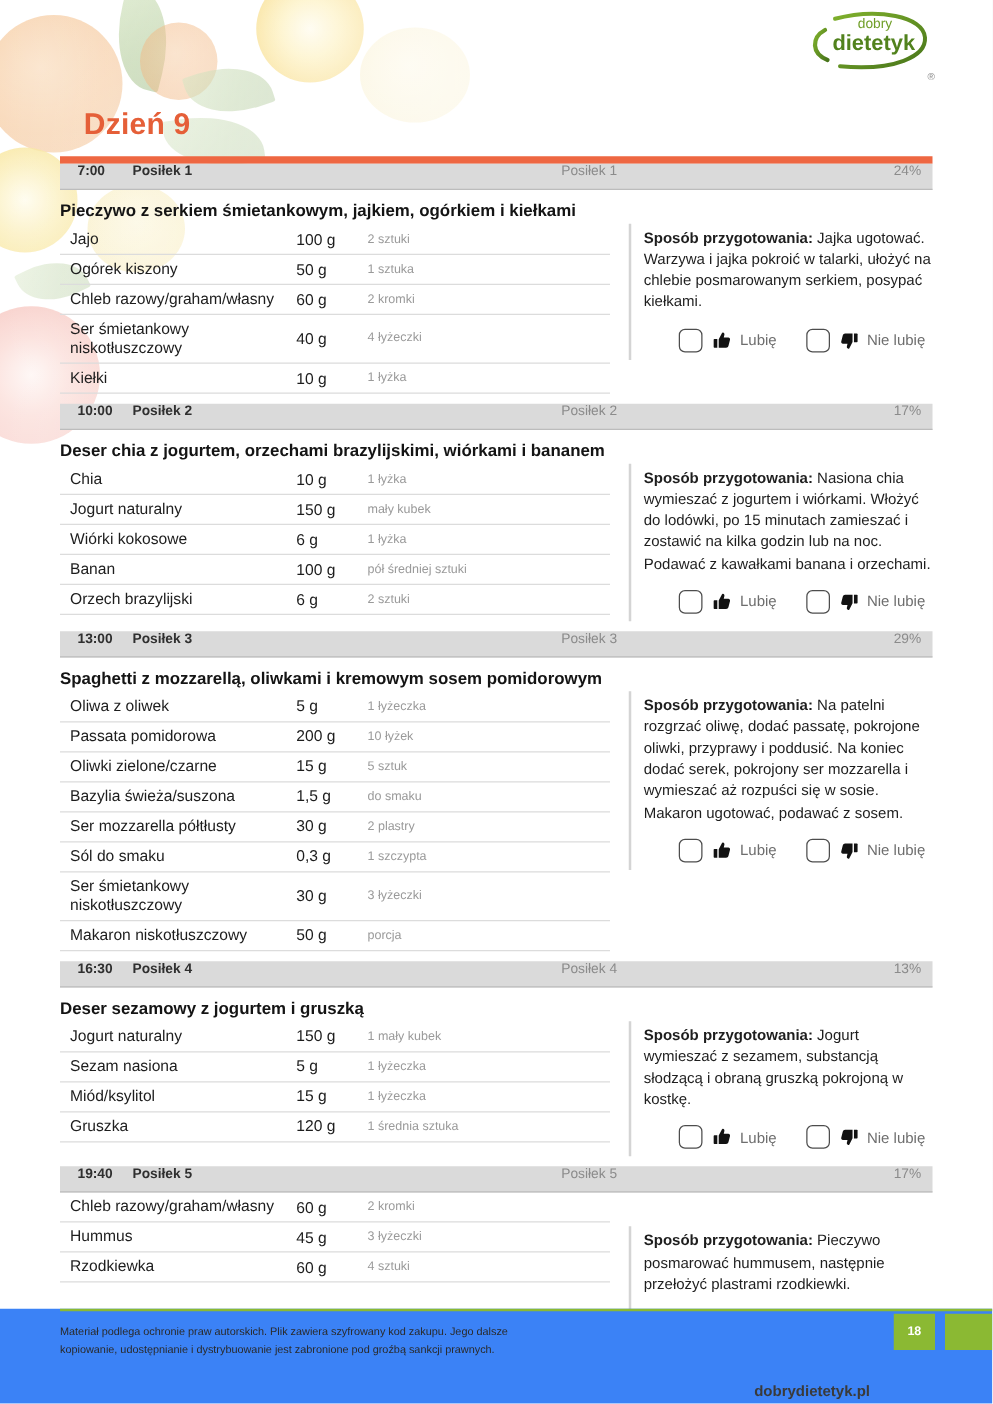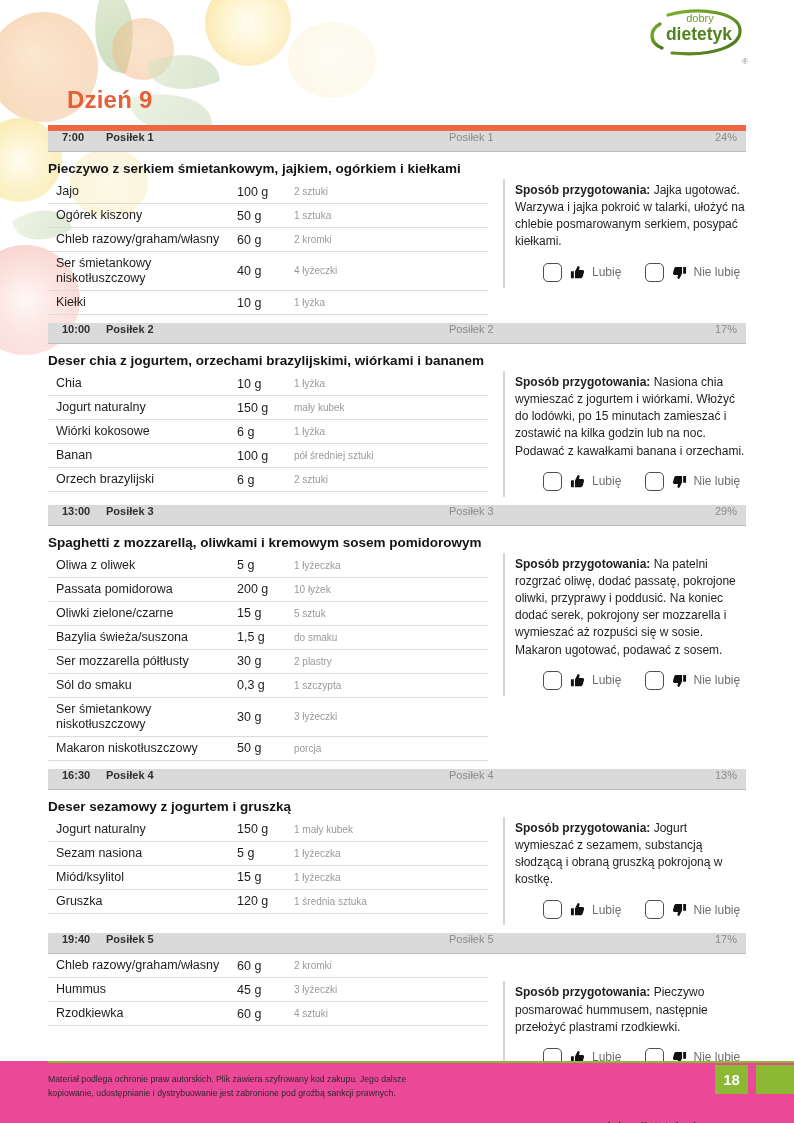--- a/index.html
+++ b/index.html
@@ -82,33 +82,33 @@
   .votes { display: flex; margin-top: 12px; padding-left: 28px; }
   .vote { display: flex; align-items: center; width: 50%; cursor: pointer; }
   .checkbox {
     width: 19px; height: 19px; border: 1.6px solid #4d4d4d; border-radius: 5px;
     background: #fff; flex: 0 0 auto;
   }
   .vote svg { margin: 0 7px 0 8px; flex: 0 0 auto; }
   .vote-label { font-size: 12px; color: #6e6e6e; }
 
   
-  .footer { position: absolute; left: 0; right: 0; bottom: 0; height: 62px; z-index: 2; background:#ec4899; }
+  .footer { position: absolute; left: 0; right: 0; bottom: 0; height: 76px; z-index: 2; background:#3b82f6; }
   .footer-line { position: absolute; left: 48px; right: 0; top: 0; height: 2px; background: #8bb933; }
   .copyright {
     position: absolute; left: 48px; top: 11px; width: 420px;
     font-size: 8.7px; color: #2a2a2a; line-height: 1.65;
   }
   .site-label {
     position: absolute; right: 98px; top: 15px;
     font-size: 12px; font-weight: 700; color: #3a3a3a; margin-top: 44px;
   }
   .page-square {
     position: absolute; left: 715px; top: 4px; width: 33px; height: 29px;
-    background: #8bb933; color: #ffffff; font-size: 15px; font-weight: 700;
+    background: #8bb933; color: #ffffff; font-size: 10px; font-weight: 700;
     display: flex; align-items: center; justify-content: center;
   }
   .green-block { position: absolute; left: 756px; top: 4px; right: 0; height: 29px; background: #8bb933; }
 </style>
 </head>
 <body>
 
 <div class="page">
 
   <div class="bg-art">

